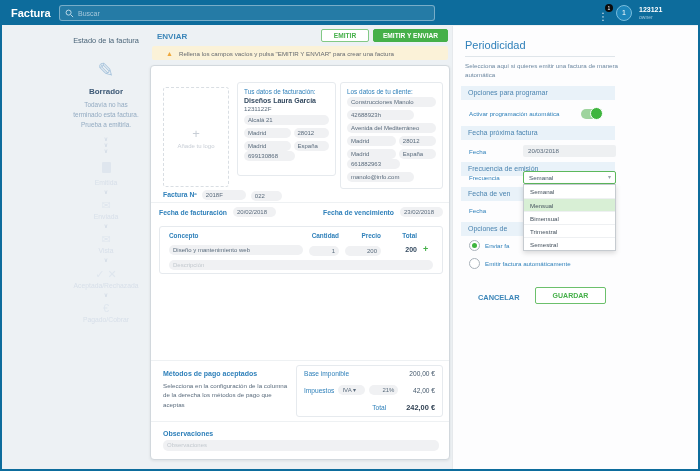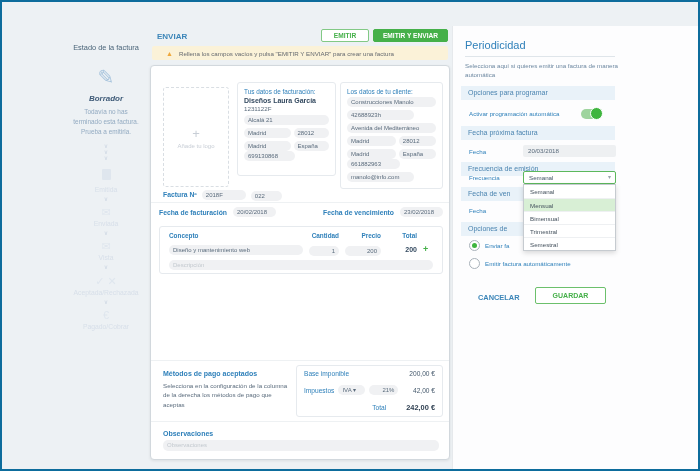--- a/index.html
+++ b/index.html
@@ -28,24 +28,24 @@
          display:flex; align-items:center; justify-content:center; cursor:pointer; }
   .btn-emit { left:319px; width:48px; background:#fff; border:1px solid #82c985; color:var(--accent-green,#45b049); }
   .btn-emit-send { left:371px; width:75px; background:var(--accent-green,#45b049); color:#fff; border:1px solid var(--accent-green,#45b049); }
 
   .warning { position:absolute; left:150px; top:44px; width:296px; height:14px; background:var(--warning-bg,#fbf2d8);
              border-radius:2px; display:flex; align-items:center; padding:0 0 0 14px; gap:6px; }
   .warn-icon { color:#efa83b; font-size:7px; }
   .warning span.wtext { color:#65696f; font-size:6.2px; }
 
   
-  .sidebar { position:absolute; left:60px; top:41px; width:88px; text-align:center; }
+  .sidebar { position:absolute; left:60px; top:34px; width:88px; text-align:center; }
   .sb-title { font-size:7.4px; color:#4a6478; }
   .sb-pencil { font-size:20px; color:#a9c5dd; margin-top:13px; }
-  .sb-current { font-size:8px; font-weight:bold; color:#3e5a77; margin-top:5px;font-style:italic; }
+  .sb-current { font-size:8px; font-weight:bold; color:#3e5a77; margin-top:5px; }
   .sb-desc { font-size:6.4px; color:#93abc2; line-height:1.55; padding:0 8px; margin-top:4px; }
   .sb-chev { font-size:6px; color:#ccd6e2; line-height:1.05; }
   .sb-chev3 { margin-top:6px; }
   .sb-step { margin-top:4px; }
   .sb-step-icon { font-size:11px; color:#dfe6ee; line-height:12px; display:block; }
   .doc-icon { display:inline-block; width:9px; height:11px; background:#dfe6ee; border-radius:1px; }
   .sb-step-label { font-size:6.8px; color:#d7dfe9; margin-top:2px; }
   .sb-between { margin-top:3px; }
 
   
@@ -143,20 +143,39 @@
   .cancel-link { position:absolute; left:25px; top:267px; color:#3b85b8; font-size:7.4px; font-weight:bold; cursor:pointer; }
   .save-btn { position:absolute; left:82px; top:261px; width:71px; height:17px; background:#fff; border:1px solid #6cc06c;
               border-radius:2px; color:var(--accent-green,#45b049); font-size:7px; font-weight:bold;
               display:flex; align-items:center; justify-content:center; cursor:pointer; }
 </style>
 </head>
 <body>
 
 <div id="app">
 
+  <header class="topbar">
+    <div class="logo">Factura</div>
+    <div class="search">
+      <svg width="9" height="9" viewBox="0 0 10 10">
+        <circle cx="4" cy="4" r="2.8" fill="none" stroke="#bcd9e8" stroke-width="1.1"></circle>
+        <line x1="6.3" y1="6.3" x2="9" y2="9" stroke="#bcd9e8" stroke-width="1.1"></line>
+      </svg>
+      <span class="search-ph">Buscar</span>
+    </div>
+    <div class="notif">
+      <span class="notif-glyph">⋮</span>
+      <span class="notif-badge">1</span>
+    </div>
+    <div class="avatar">1</div>
+    <div class="userbox">
+      <div class="username">123121</div>
+      <div class="userrole">owner</div>
+    </div>
+  </header>
 
   <div class="back-link">ENVIAR</div>
   <div class="btn btn-emit">EMITIR</div>
   <div class="btn btn-emit-send">EMITIR Y ENVIAR</div>
 
   <div class="warning">
     <span class="warn-icon">▲</span>
     <span class="wtext">Rellena los campos vacíos y pulsa "EMITIR Y ENVIAR" para crear una factura</span>
   </div>
 

